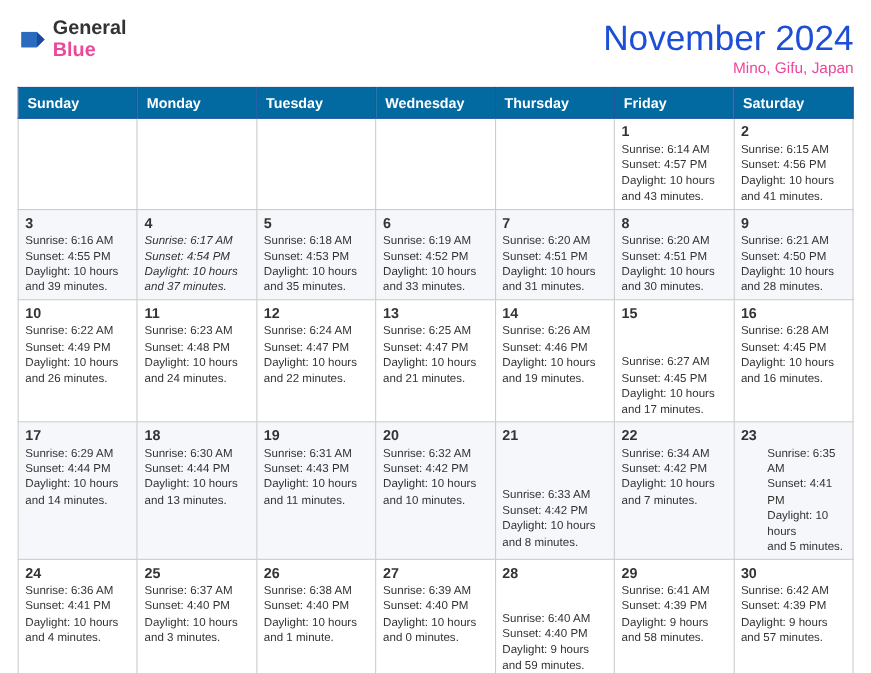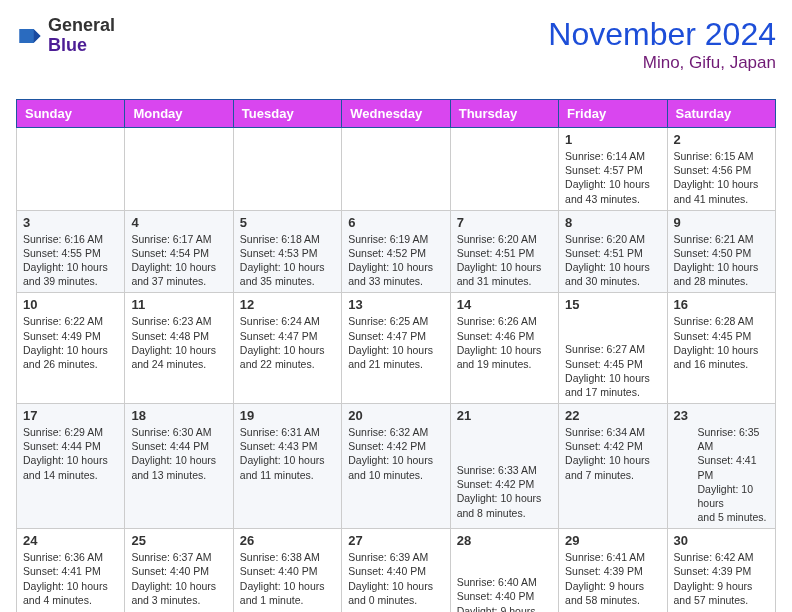--- a/index.html
+++ b/index.html
@@ -7,57 +7,57 @@
       font-family: Arial, sans-serif;
       background: #fff;
       width: 792px;
       min-height: 612px;
       padding: 16px;
     }
     .header {
       display: flex;
       justify-content: space-between;
       align-items: flex-start;
-      margin-bottom: 26px;
+      margin-bottom: 10px;
     }
     .logo {
       display: flex;
       align-items: center;
       gap: 4px;
     }
     .logo-text {
       font-size: 18px;
       font-weight: bold;
       line-height: 1.1;
     }
     .logo-text .general { color: #333; }
-    .logo-text .blue { color: #4c1d95; }
+    .logo-text .blue { color: #ec4899; }
     .logo-icon {
       width: 28px;
       height: 28px;
     }
     .title-block {
       text-align: right;
     }
     .month-title {
       font-size: 32px;
       color: #1d4ed8;
       font-weight: normal;
     }
     .location {
-      font-size: 17px;
-      color: #701a75;
+      font-size: 14px;
+      color: #ec4899;
     }
     .calendar {
       width: 100%;
       border-collapse: collapse;
       border: 1px solid #ccc;
     }
     .calendar th {
-      background: #d946ef;
+      background: #0369a1;
       color: #fff;
       text-align: left;
       padding: 6px 8px;
       font-size: 13px;
       border: 1px solid #1e55a0;
     }
     .calendar td {
       border: 1px solid #ccc;
       vertical-align: top;
       padding: 4px 6px;
@@ -146,21 +146,21 @@
       <tr>
         <td>
           <span class="day-num">3</span>
           <div class="cell-info" style="white-space: pre-line;">Sunrise: 6:16 AM
 Sunset: 4:55 PM
 Daylight: 10 hours
 and 39 minutes.</div>
         </td>
         <td>
           <span class="day-num">4</span>
-          <div class="cell-info" style="white-space: pre-line;">Sunrise: 6:17 AM
+          <div class="cell-info" style="white-space: pre-line; font-style: italic;">Sunrise: 6:17 AM
 Sunset: 4:54 PM
 Daylight: 10 hours
 and 37 minutes.</div>
         </td>
         <td>
           <span class="day-num">5</span>
           <div class="cell-info" style="white-space: pre-line;">Sunrise: 6:18 AM
 Sunset: 4:53 PM
 Daylight: 10 hours
 and 35 minutes.</div>

